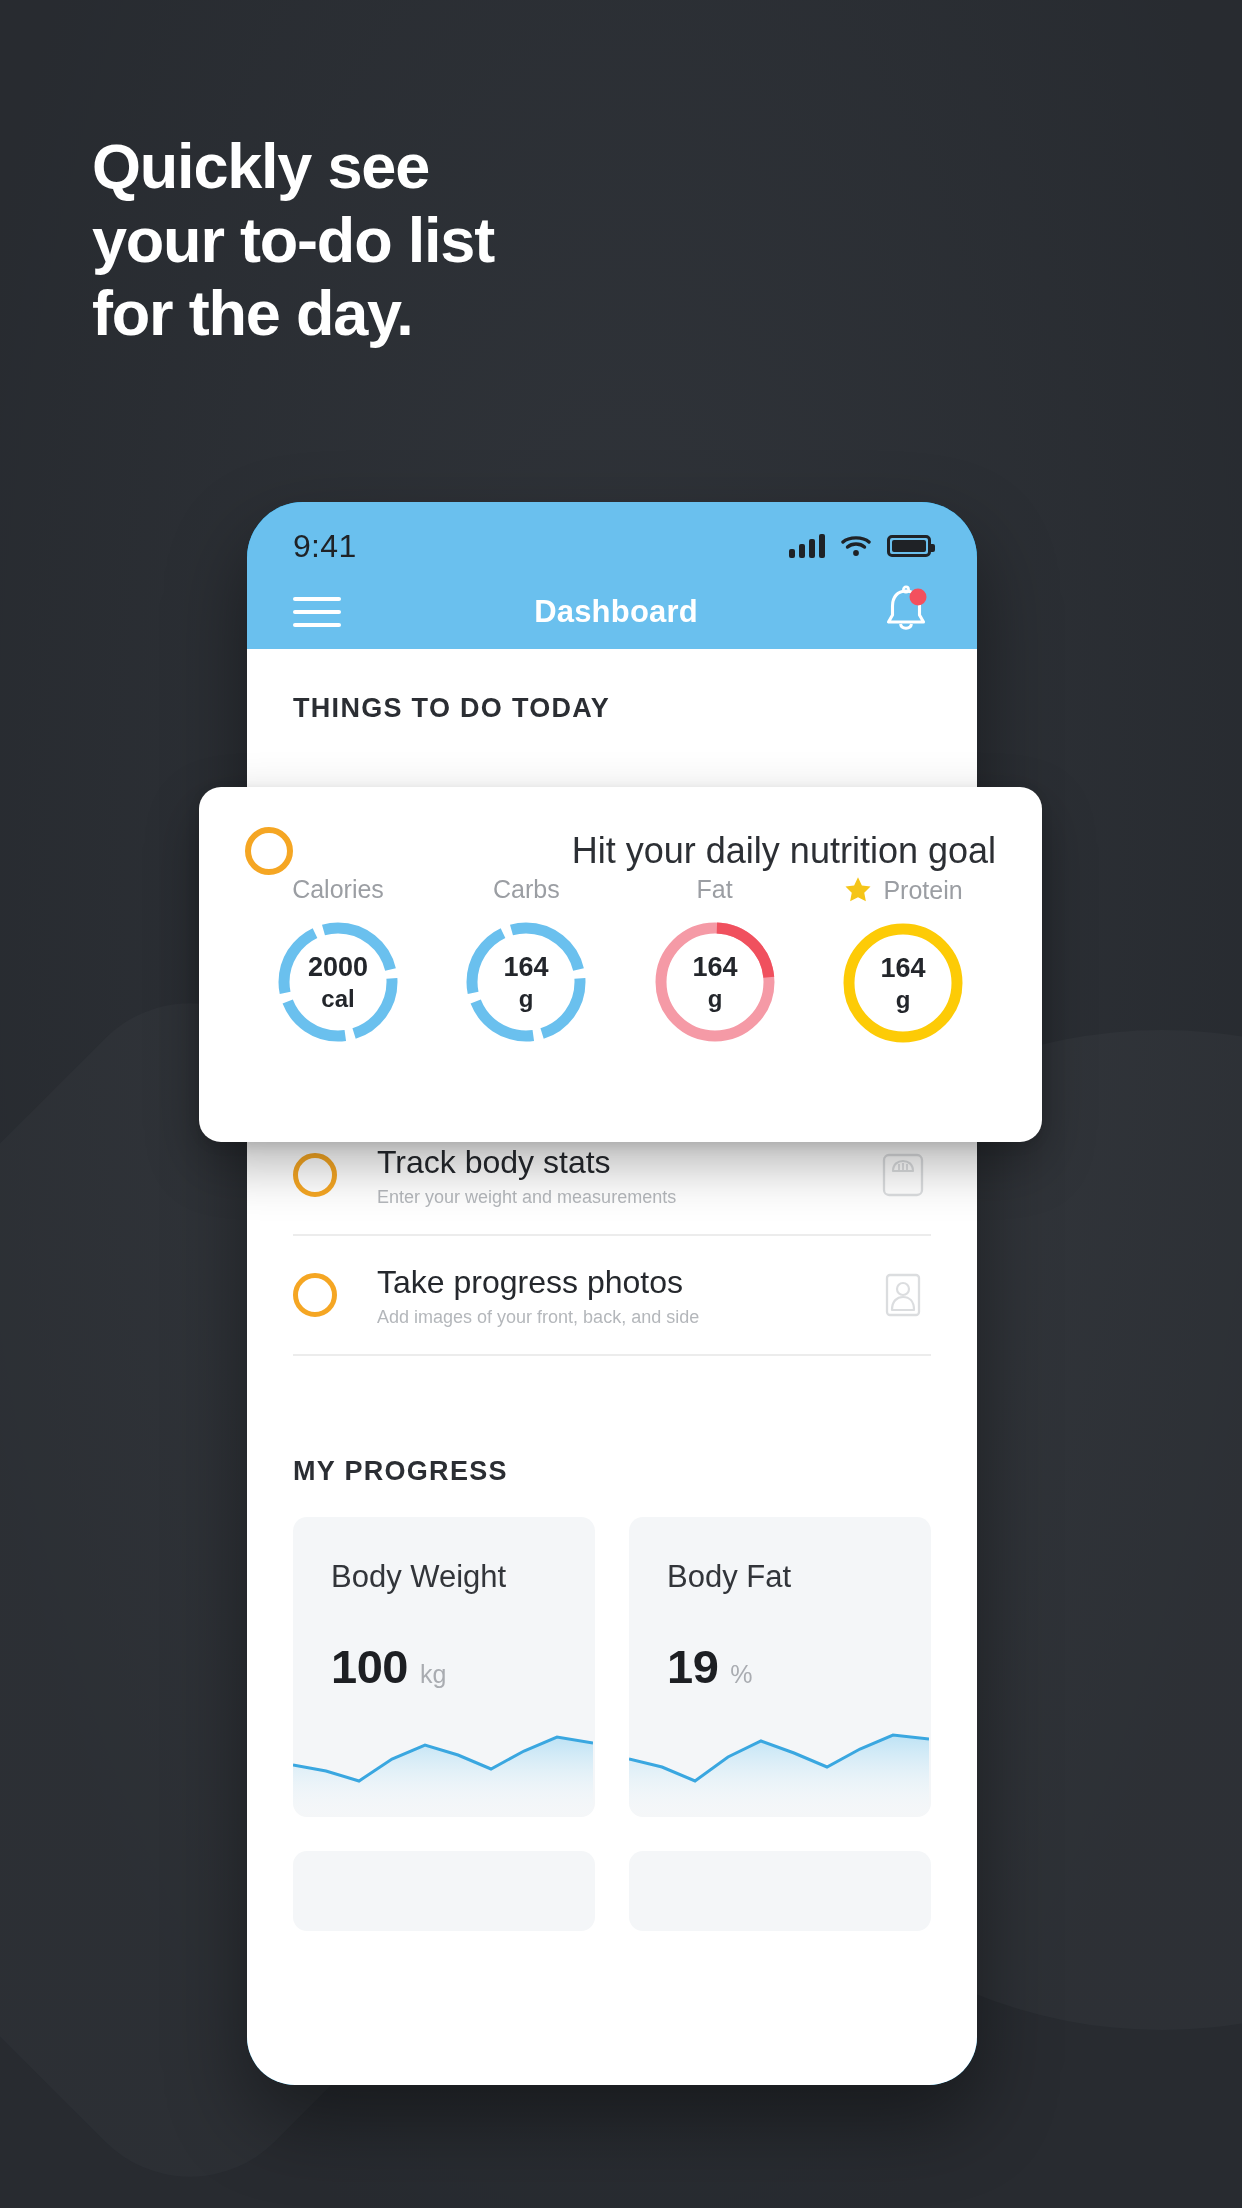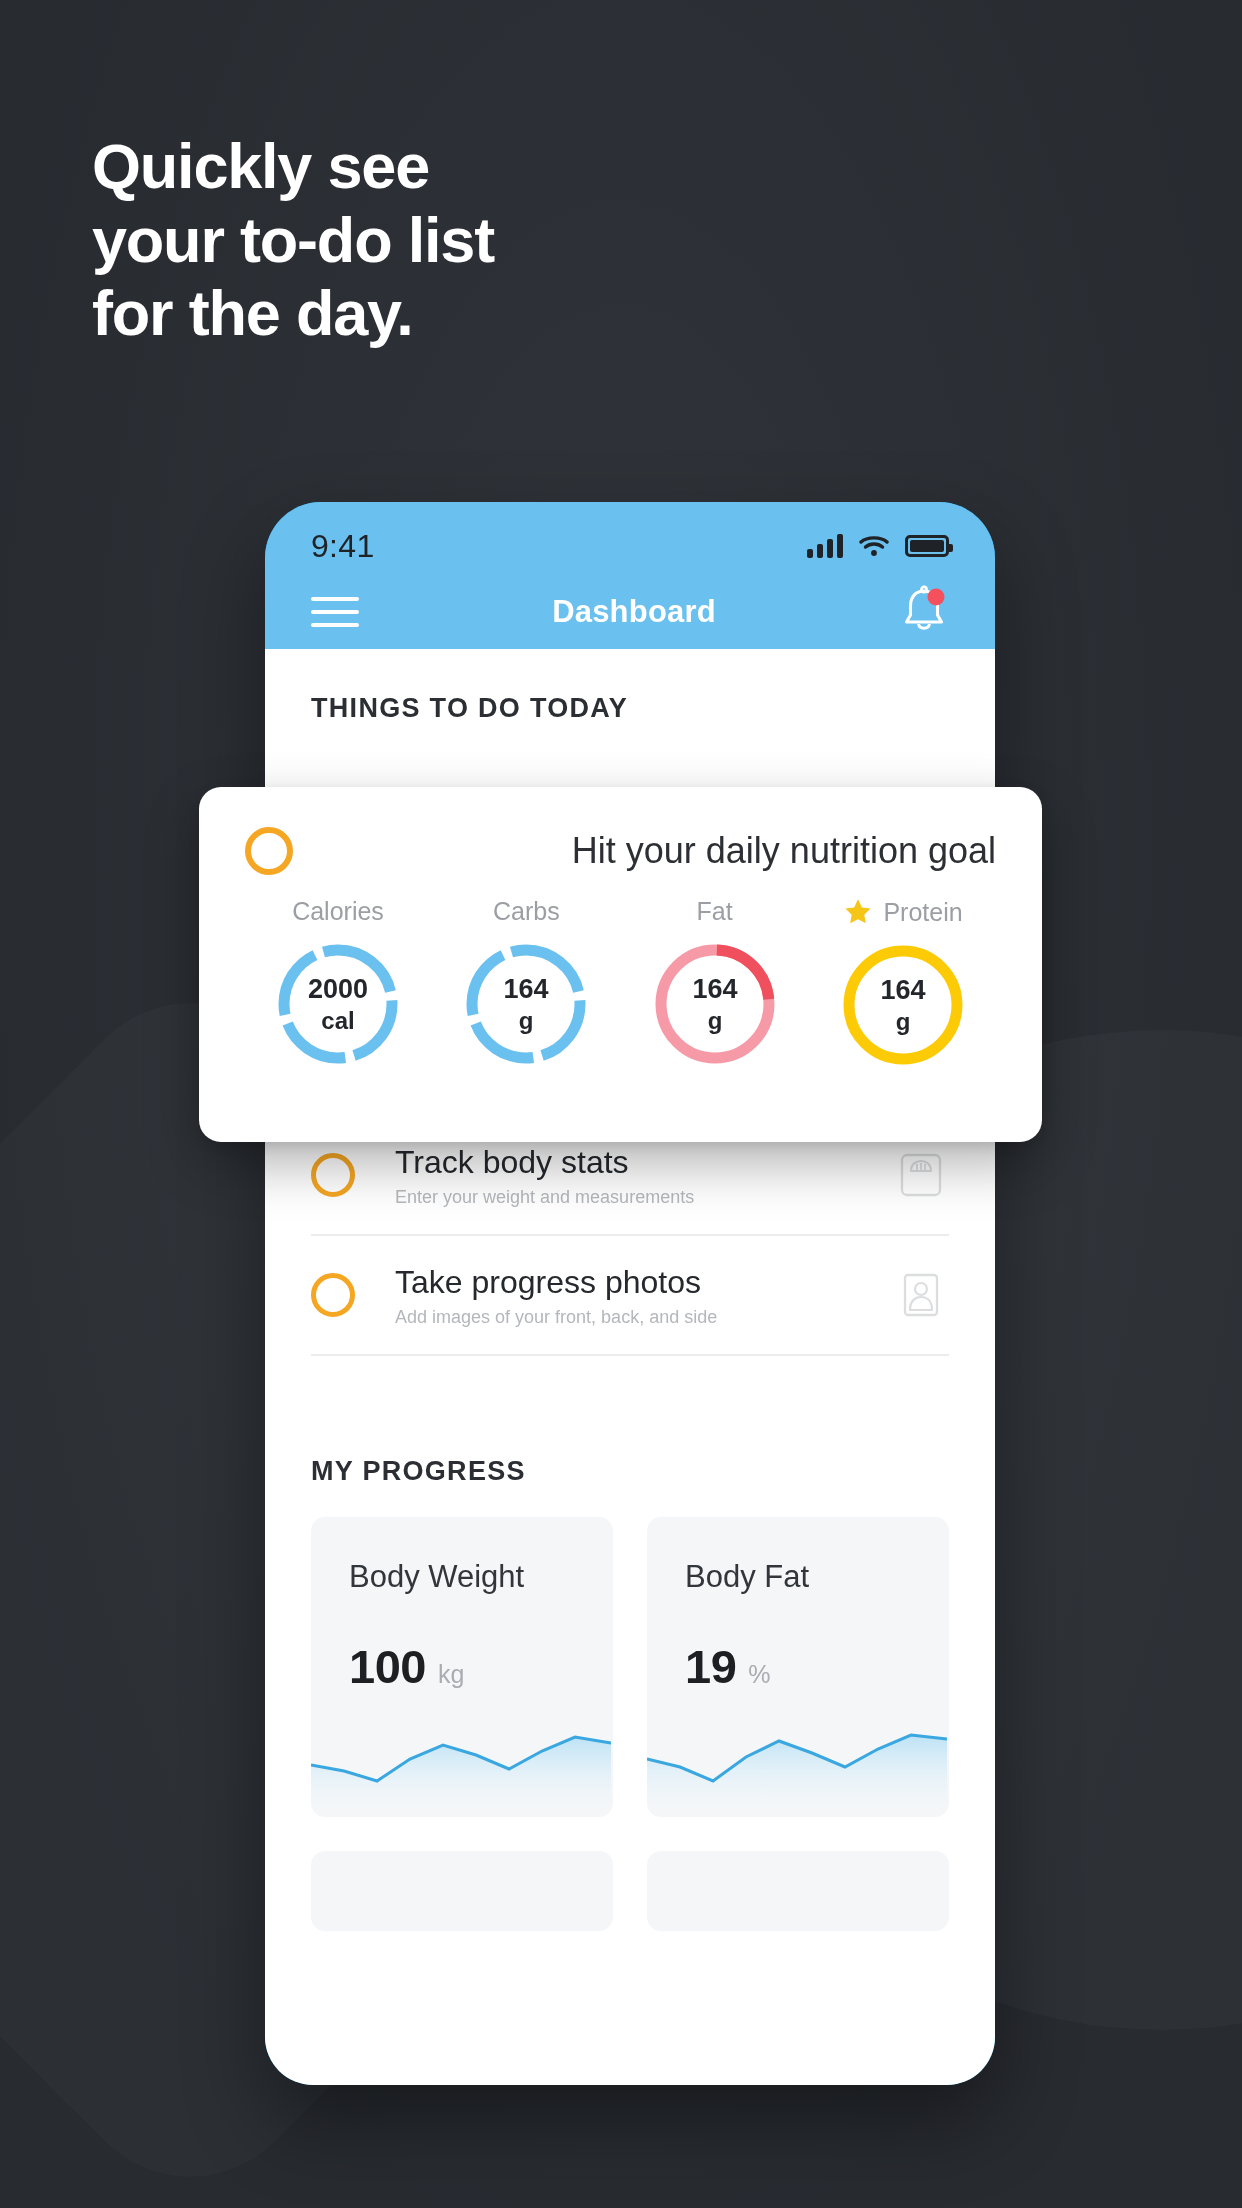--- a/index.html
+++ b/index.html
@@ -38,21 +38,21 @@
     font-weight:bold;
     line-height:1.17;
     letter-spacing:-1.2px;
     z-index:5;
     white-space:pre-line;
   }
 
   
   #phone {
     position:absolute;
-    left:265px; top:502px;
+    left:247px; top:502px;
     width:730px; height:1583px;
     background:#0ea5e9;
     border-radius:56px 56px 48px 48px;
     overflow:hidden;
     box-shadow:0 36px 80px rgba(0,0,0,0.42);
     z-index:4;
   }
 
   
   #status-bar {
@@ -149,21 +149,21 @@
     border-radius:22px;
     box-shadow:0 22px 54px rgba(0,0,0,0.30), 0 4px 12px rgba(0,0,0,0.10);
     z-index:9;
     padding:40px 46px 0 46px;
   }
   #nutrition-head { display:flex; align-items:center; gap:30px;justify-content:space-between; }
   #nutrition-ring {
     width:48px;height:48px;border-radius:50%;border:6px solid #f5a623;flex:0 0 48px;
   }
   #nutrition-title { font-size:36px; color:#2c2f34; }
-  #macros { display:flex; justify-content:space-between; margin-top:22px; padding:0 8px; }
+  #macros { display:flex; justify-content:space-between; padding:0 8px; }
   .macro { width:170px; text-align:center; }
   .macro-label { font-size:25px; color:#9b9ea3; display:flex; align-items:center; justify-content:center; gap:10px; }
   .macro-ring-wrap { margin-top:14px; display:flex; justify-content:center; }
 </style>
 </head>
 <body>
 
 <div id="bg-shape-right"></div>
 <div id="bg-shape-left"></div>
 <div id="bg-vignette"></div>

